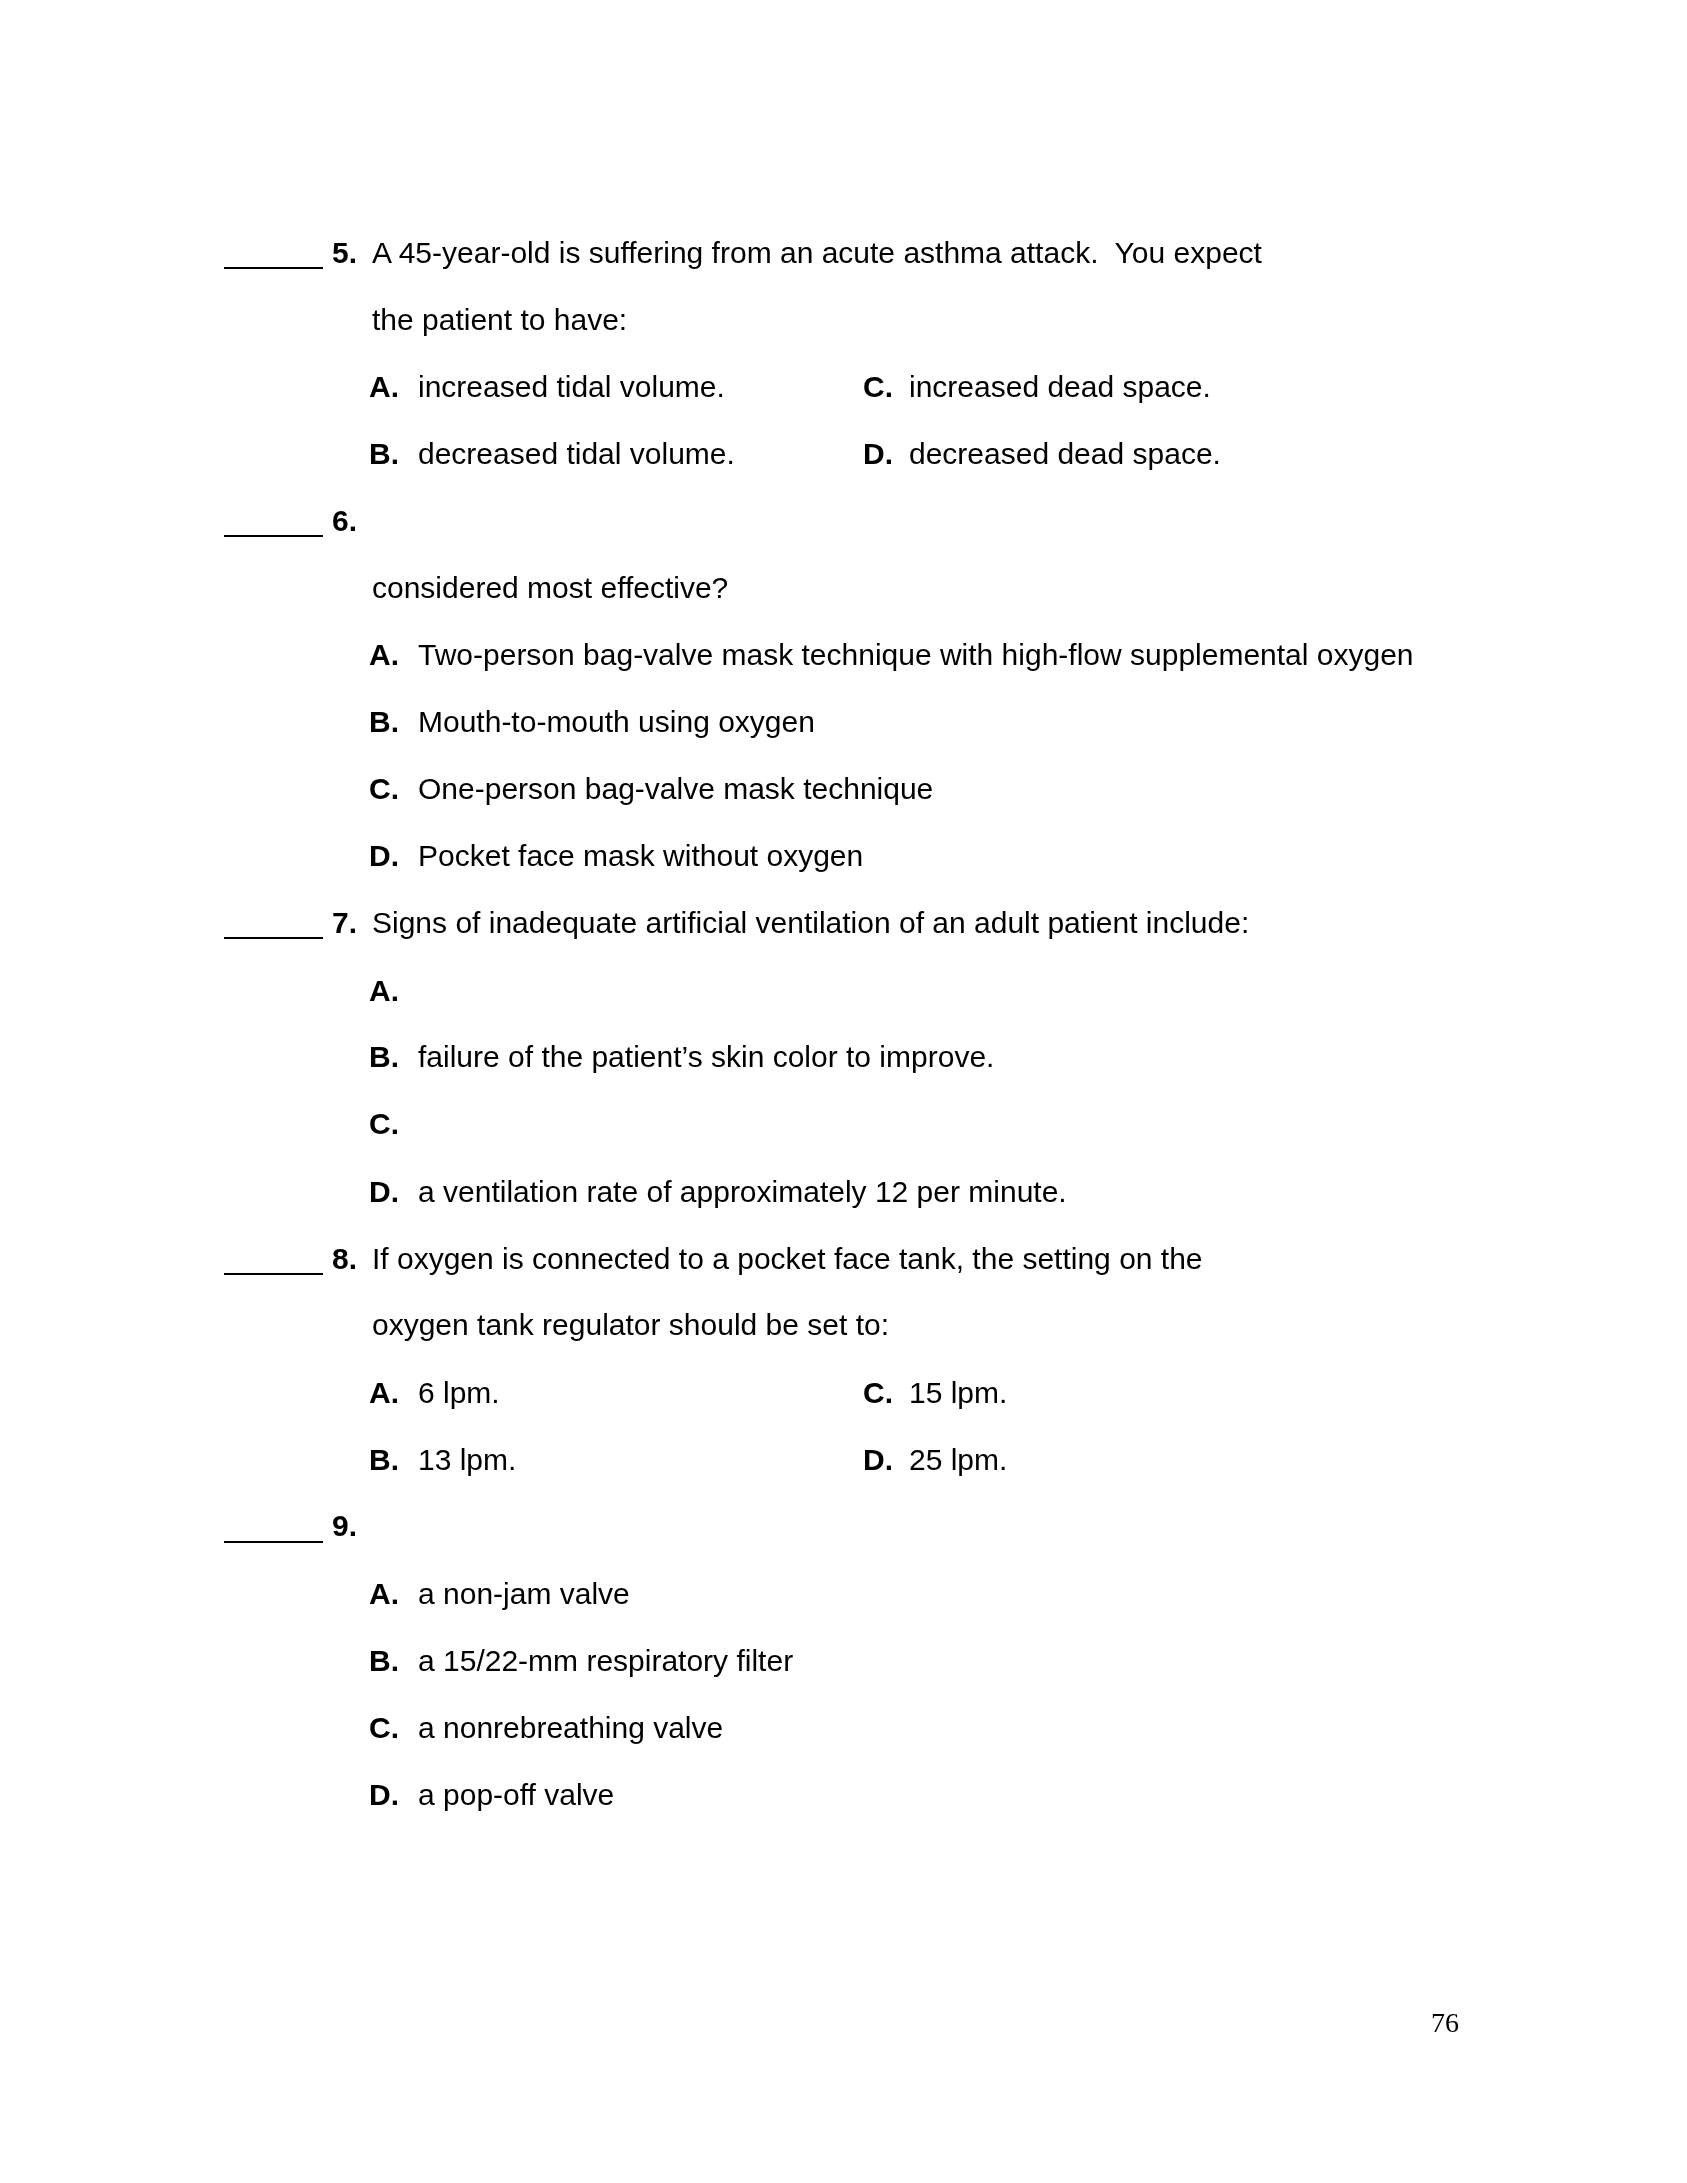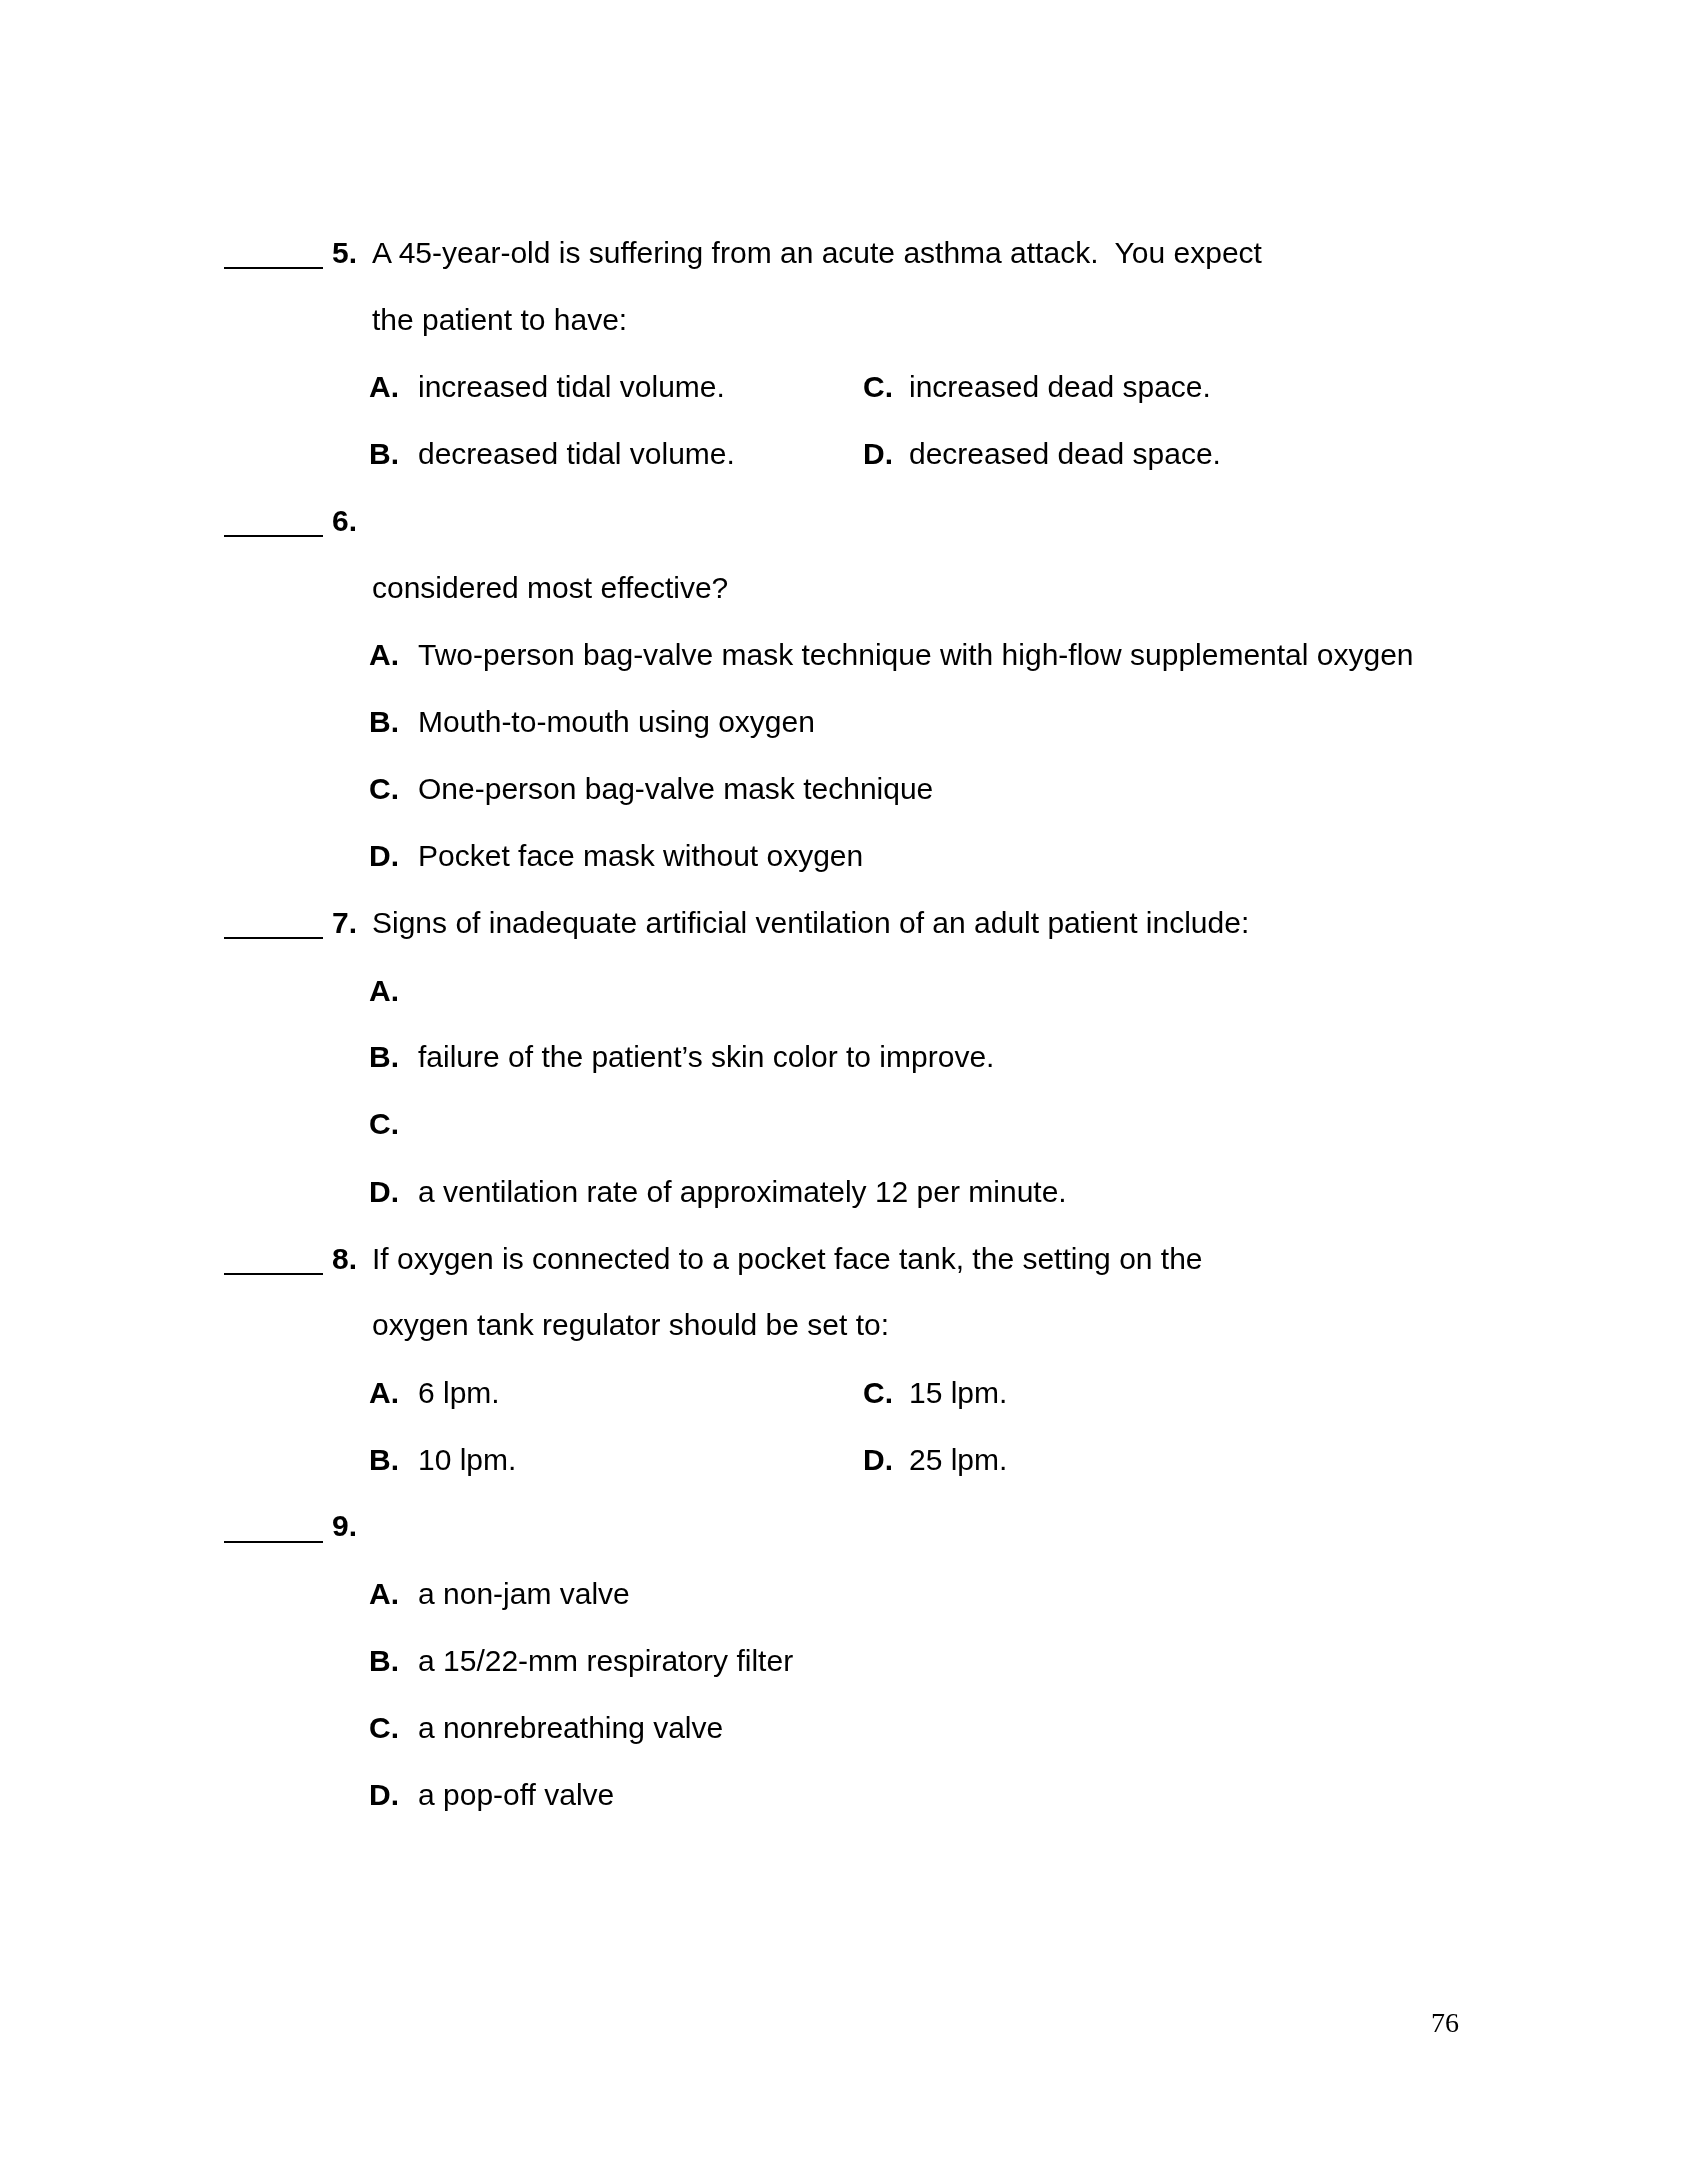--- a/index.html
+++ b/index.html
@@ -85,21 +85,21 @@
 
   <div class="blank" style="top:1273px"></div>
   <div class="t b qnum" style="top:1239px">8.</div>
   <div class="t qtext" style="top:1239px">If oxygen is connected to a pocket face tank, the setting on the</div>
   <div class="t qtext" style="top:1305px">oxygen tank regulator should be set to:</div>
   <div class="t b ol1" style="top:1373px">A.</div>
   <div class="t ot1" style="top:1373px">6 lpm.</div>
   <div class="t b ol2" style="top:1373px">C.</div>
   <div class="t ot2" style="top:1373px">15 lpm.</div>
   <div class="t b ol1" style="top:1440px">B.</div>
-  <div class="t ot1" style="top:1440px">10 lpm.</div>
+  <div class="t ot1" style="top:1440px">13 lpm.</div>
   <div class="t b ol2" style="top:1440px">D.</div>
   <div class="t ot2" style="top:1440px">25 lpm.</div>
 
   <div class="blank" style="top:1541px"></div>
   <div class="t b qnum" style="top:1506px">9.</div>
   <div class="t b ol1" style="top:1574px">A.</div>
   <div class="t ot1" style="top:1574px">a non-jam valve</div>
   <div class="t b ol1" style="top:1641px">B.</div>
   <div class="t ot1" style="top:1641px">a 15/22-mm respiratory filter</div>
   <div class="t b ol1" style="top:1708px">C.</div>

